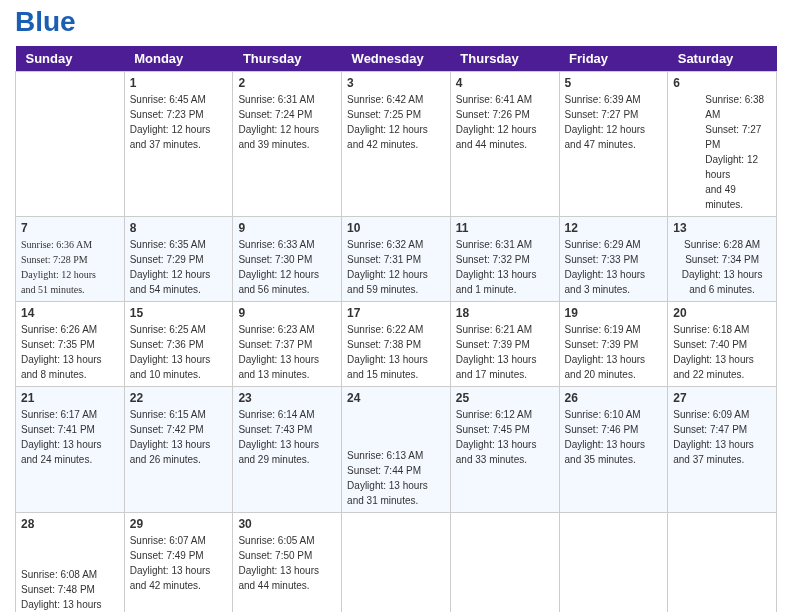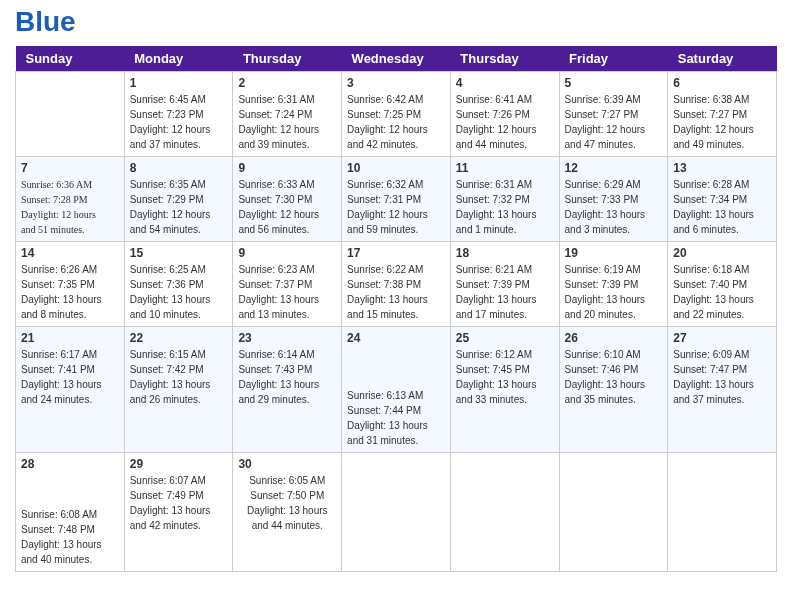--- a/index.html
+++ b/index.html
@@ -131,21 +131,21 @@
         </td>
         <td>
           <span class="day-num">5</span>
           <div class="day-info" style="white-space: pre-line;">Sunrise: 6:39 AM
 Sunset: 7:27 PM
 Daylight: 12 hours
 and 47 minutes.</div>
         </td>
         <td>
           <span class="day-num">6</span>
-          <div class="day-info" style="white-space: pre-line;">Sunrise: 6:38 AM
+          <div class="day-info" style="white-space: pre-line; margin-left: 32px;">Sunrise: 6:38 AM
 Sunset: 7:27 PM
 Daylight: 12 hours
 and 49 minutes.</div>
         </td>
       </tr>
       <tr>
         <td>
           <span class="day-num">7</span>
           <div class="day-info" style="white-space: pre-line; font-family: Liberation Serif, serif;">Sunrise: 6:36 AM
 Sunset: 7:28 PM
@@ -182,21 +182,21 @@
         </td>
         <td>
           <span class="day-num">12</span>
           <div class="day-info" style="white-space: pre-line;">Sunrise: 6:29 AM
 Sunset: 7:33 PM
 Daylight: 13 hours
 and 3 minutes.</div>
         </td>
         <td>
           <span class="day-num">13</span>
-          <div class="day-info" style="white-space: pre-line;">Sunrise: 6:28 AM
+          <div class="day-info" style="white-space: pre-line; text-align: center;">Sunrise: 6:28 AM
 Sunset: 7:34 PM
 Daylight: 13 hours
 and 6 minutes.</div>
         </td>
       </tr>
       <tr>
         <td>
           <span class="day-num">14</span>
           <div class="day-info" style="white-space: pre-line;">Sunrise: 6:26 AM
 Sunset: 7:35 PM
@@ -307,21 +307,21 @@
         </td>
         <td>
           <span class="day-num">29</span>
           <div class="day-info" style="white-space: pre-line;">Sunrise: 6:07 AM
 Sunset: 7:49 PM
 Daylight: 13 hours
 and 42 minutes.</div>
         </td>
         <td>
           <span class="day-num">30</span>
-          <div class="day-info" style="white-space: pre-line; text-align: center;">Sunrise: 6:05 AM
+          <div class="day-info" style="white-space: pre-line;">Sunrise: 6:05 AM
 Sunset: 7:50 PM
 Daylight: 13 hours
 and 44 minutes.</div>
         </td>
         <td class="empty-cell"></td>
         <td class="empty-cell"></td>
         <td class="empty-cell"></td>
         <td class="empty-cell"></td>
       </tr>
     </tbody>

